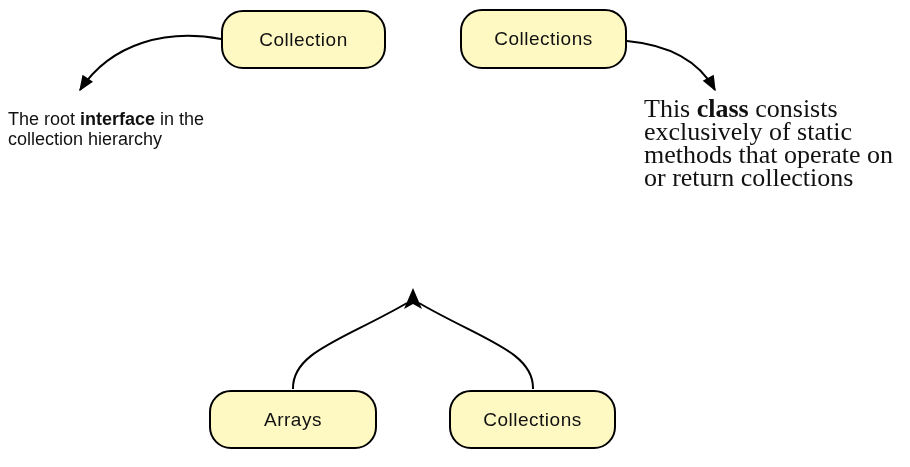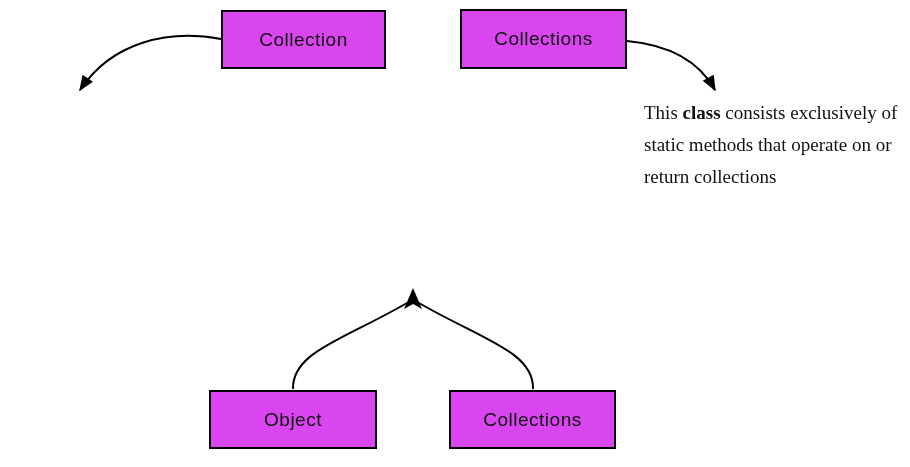--- a/index.html
+++ b/index.html
@@ -19,22 +19,22 @@
     position: absolute;
     left: 0;
     top: 0;
     width: 910px;
     height: 467px;
   }
   .node {
     position: absolute;
     box-sizing: border-box;
     border: 2.5px solid #000000;
-    border-radius: 0;
-    background: #d946ef;
+    border-radius: 22px;
+    background: #fef9c3;
     display: flex;
     align-items: center;
     justify-content: center;
     font-size: 19px;
     color: #111111;
     letter-spacing: 0.5px;
   }
   .node-collection        { left: 221px; top: 10px;  width: 165px; height: 59px; }
   .node-collections-top   { left: 460px; top: 9px;   width: 167px; height: 60px; }
   .node-object            { left: 330px; top: 230px; width: 165px; height: 59px; }
@@ -51,22 +51,22 @@
     width: 208px;
     font-family: "Liberation Sans", sans-serif;
     font-size: 18px;
     line-height: 20px;
   }
   .annotation-right {
     left: 644px;
     top: 97px;
     width: 264px;
     font-family: "Liberation Serif", serif;
-    font-size: 19px;
-    line-height: 32px;
+    font-size: 26px;
+    line-height: 23px;
   }
   .annotation b { font-weight: bold; }
 </style>
 </head>
 <body>
 
 <div class="canvas">
 
   <svg class="arrow-layer" viewBox="0 0 910 467" xmlns="http://www.w3.org/2000/svg">
     <defs>
@@ -87,27 +87,30 @@
   </svg>
 
   <div class="node node-collection">
     <span>Collection</span>
   </div>
 
   <div class="node node-collections-top">
     <span>Collections</span>
   </div>
 
+  <div class="annotation annotation-left">
+    <span>The root </span><b>interface</b><span> in the collection hierarchy</span>
+  </div>
 
   <div class="annotation annotation-right">
     <span>This </span><b>class</b><span> consists exclusively of static methods that operate on or return collections</span>
   </div>
 
 
   <div class="node node-arrays">
-    <span>Object</span>
+    <span>Arrays</span>
   </div>
 
   <div class="node node-collections-bottom">
     <span>Collections</span>
   </div>
 
 </div>
 
 </body></html>

